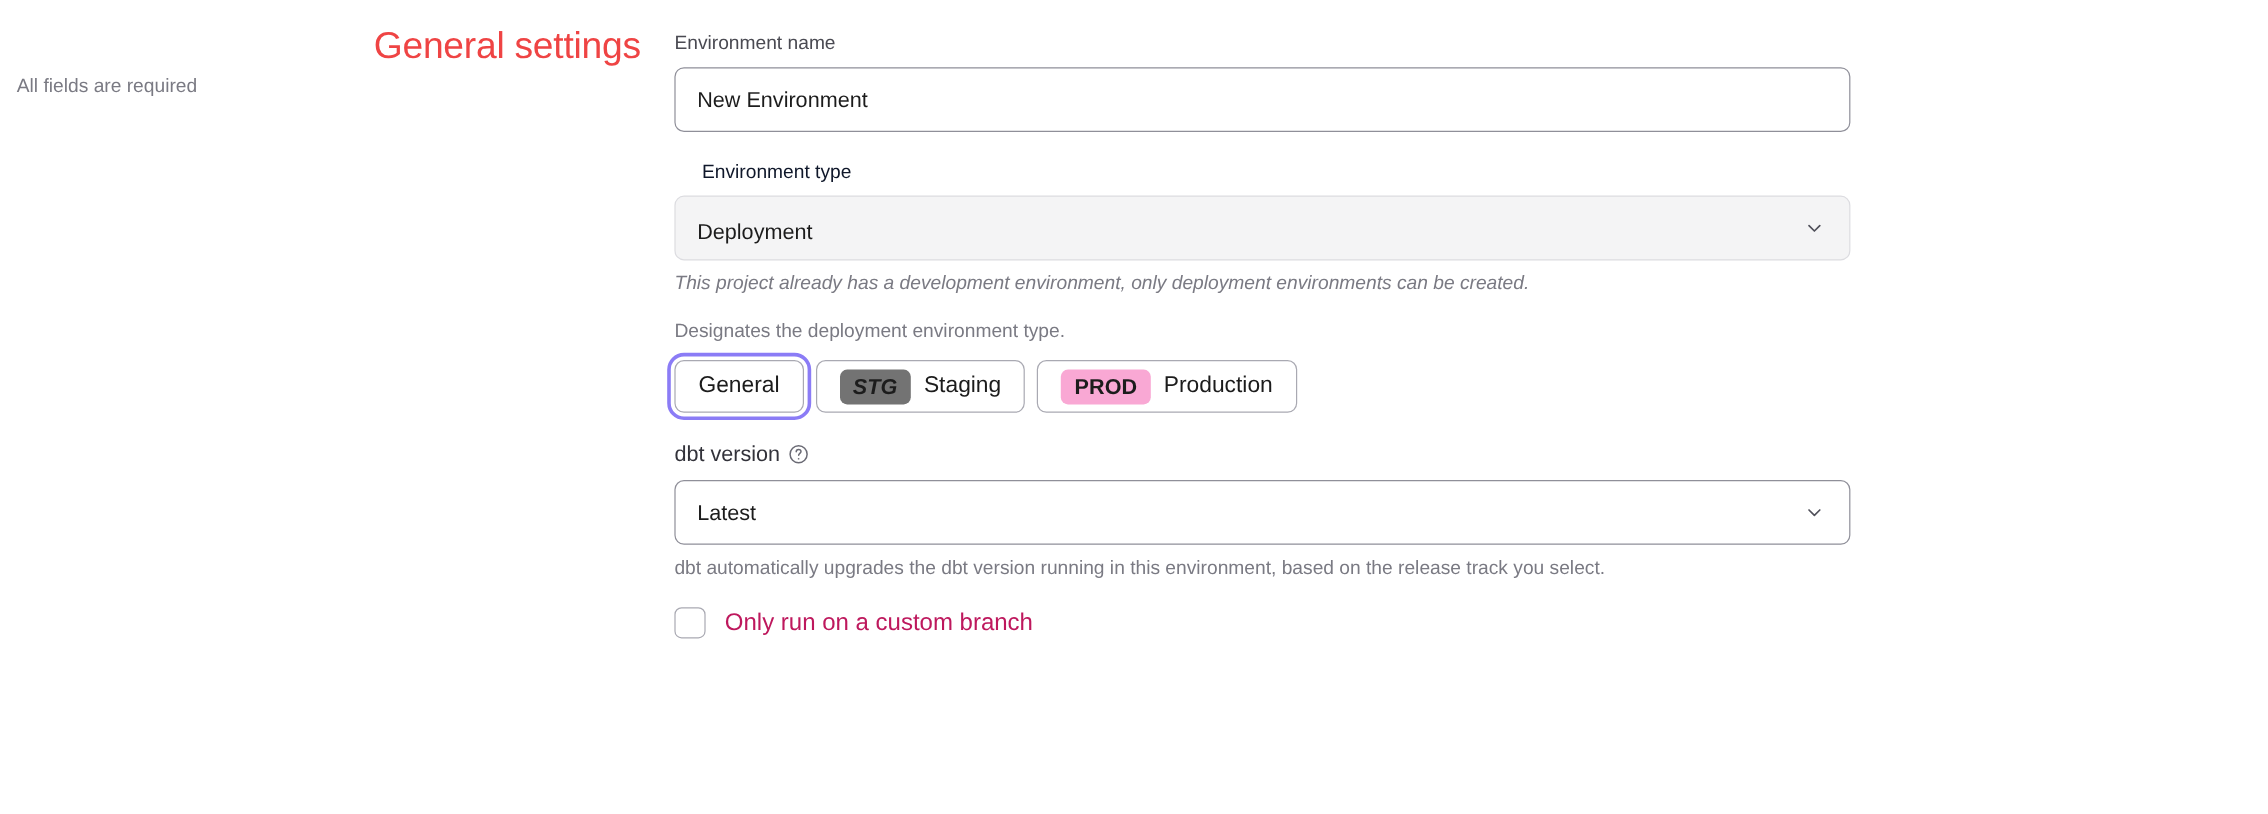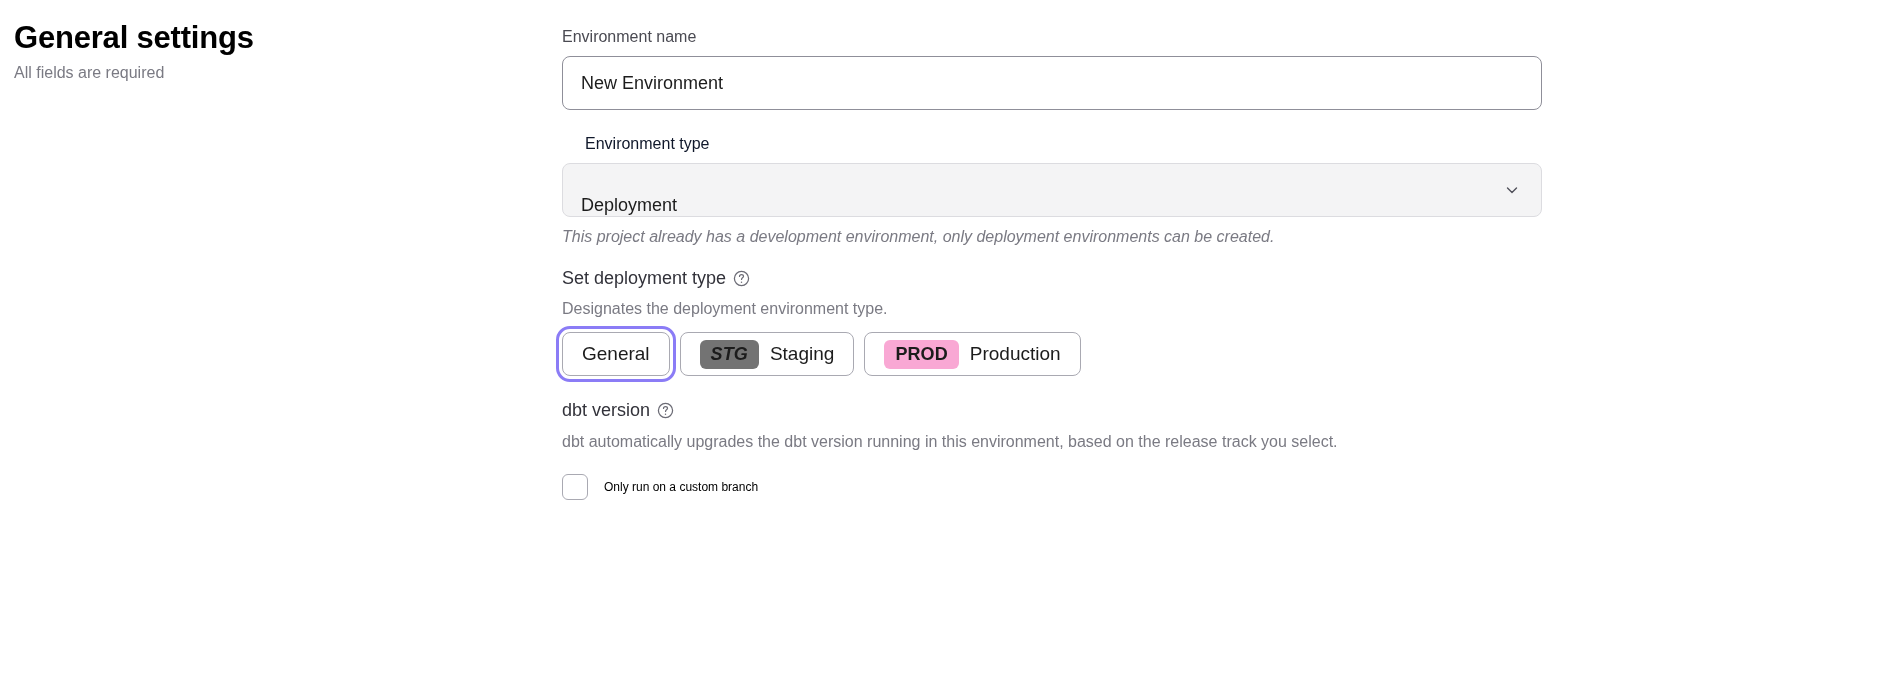--- a/index.html
+++ b/index.html
@@ -21,23 +21,24 @@
   
   .left-col {
     position: absolute;
     left: 14px;
     top: 18px;
     width: 520px;
   }
   .page-title {
     font-size: 31px;
     line-height: 40px;
-    font-weight: 700;
-    color: #000000;
+    font-weight: 400;
+    color: #ef4444;
     letter-spacing: -0.2px;
+    text-align: right;
   }
   .page-subtitle {
     margin-top: 4px;
     font-size: 16px;
     line-height: 22px;
     color: #7a7a83;
     font-weight: 400;
   }
 
   
@@ -60,21 +61,21 @@
   .field-label.disabled { color: #0f172a; margin-left: 23px; }
 
   .control {
     width: 980px;
     height: 54px;
     border: 1px solid #8f8f99;
     border-radius: 8px;
     background: #ffffff;
     display: flex;
     align-items: center;
-    padding: 0 18px;
+    padding: 12px 18px;
     font-size: 18px;
     color: #1c1c1c;
     position: relative;
   }
   .control.select-disabled {
     background: #f4f4f5;
     border-color: #dcdce0;
     color: #1c1c1c;
   }
   .control .value { flex: 1; }
@@ -159,22 +160,22 @@
   }
   .checkbox {
     width: 26px;
     height: 26px;
     border: 1px solid #a9a9b2;
     border-radius: 6px;
     background: #ffffff;
     flex: 0 0 auto;
   }
   .check-label {
-    font-size: 12px;
-    color: #000000;
+    font-size: 20px;
+    color: #be185d;
     line-height: 26px;
   }
 </style>
 </head>
 <body>
 
 <div class="page">
 
   <div class="left-col">
     <div class="page-title">General settings</div>
@@ -197,30 +198,20 @@
         <span class="chevron">
           <svg viewBox="0 0 14 14" width="14" height="14" fill="none" stroke="#50505a" stroke-width="1.4" stroke-linecap="round" stroke-linejoin="round">
               <polyline points="2.5,5 7,9.5 11.5,5"></polyline>
             </svg>
         </span>
       </div>
       <div class="helper" style="margin-top:9px;font-style:italic;">This project already has a development environment, only deployment environments can be created.</div>
     </div>
 
     <div class="field" style="margin-top:18px;">
-      <div class="section-head">
-        <span>Set deployment type</span>
-        <span class="help-icon">
-          <svg viewBox="0 0 17 17" width="17" height="17" fill="none" stroke="#6b6b75" stroke-width="1.25">
-            <circle cx="8.5" cy="8.5" r="7.1"></circle>
-            <path d="M6.5 6.4c0-1.1 0.9-1.9 2-1.9s2 0.8 2 1.85c0 1.45-1.95 1.55-1.95 3.05" stroke-linecap="round"></path>
-            <circle cx="8.5" cy="12.3" r="0.72" fill="#6b6b75" stroke="none"></circle>
-          </svg>
-        </span>
-      </div>
       <div class="helper" style="margin-top:8px;">Designates the deployment environment type.</div>
 
       <div class="card-group" style="margin-top:12px;">
 
         <div class="card selected">
           <span>General</span>
         </div>
 
         <div class="card">
           <span class="badge" style="background:#737373;font-style:italic;">STG</span>
@@ -239,20 +230,28 @@
       <div class="section-head">
         <span>dbt version</span>
         <span class="help-icon">
           <svg viewBox="0 0 17 17" width="17" height="17" fill="none" stroke="#6b6b75" stroke-width="1.25">
             <circle cx="8.5" cy="8.5" r="7.1"></circle>
             <path d="M6.5 6.4c0-1.1 0.9-1.9 2-1.9s2 0.8 2 1.85c0 1.45-1.95 1.55-1.95 3.05" stroke-linecap="round"></path>
             <circle cx="8.5" cy="12.3" r="0.72" fill="#6b6b75" stroke="none"></circle>
           </svg>
         </span>
       </div>
+      <div class="control" style="margin-top:10px;">
+        <span class="value">Latest</span>
+        <span class="chevron">
+          <svg viewBox="0 0 14 14" width="14" height="14" fill="none" stroke="#50505a" stroke-width="1.4" stroke-linecap="round" stroke-linejoin="round">
+              <polyline points="2.5,5 7,9.5 11.5,5"></polyline>
+            </svg>
+        </span>
+      </div>
       <div class="helper" style="margin-top:9px;">dbt automatically upgrades the dbt version running in this environment, based on the release track you select.</div>
     </div>
 
     <div class="check-row" style="margin-top:21px;">
       <span class="checkbox"></span>
       <span class="check-label">Only run on a custom branch</span>
     </div>
 
   </div>
 </div>

